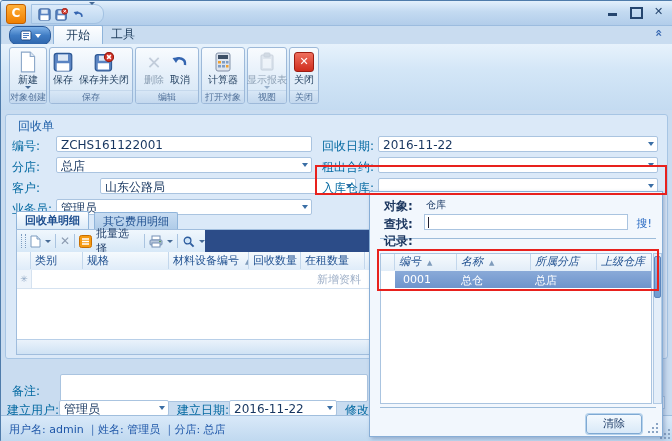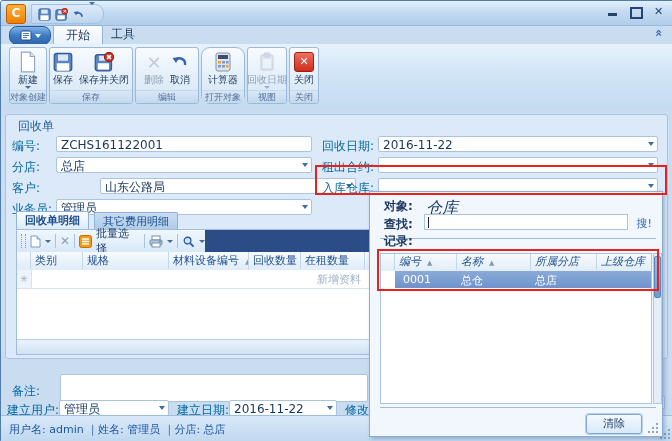--- a/index.html
+++ b/index.html
@@ -82,21 +82,21 @@
   
   .statusbar{position:absolute;left:0;bottom:0;width:100%;height:26px;background:linear-gradient(#d9e9f9,#bfd8ef);
     border-top:1px solid #a0bedd;z-index:5;}
   .statustext{position:absolute;left:8px;top:6px;font-size:11px;color:#1e56a8;}
   .gripdots{position:absolute;width:12px;height:12px;}
   .gripdots i{position:absolute;width:2px;height:2px;background:#8aa4c4;}
   
   .lookup{position:absolute;left:368px;top:190px;width:294px;height:246px;background:#f2f7fd;border:1px solid #88aed6;
     box-shadow:2px 2px 4px rgba(60,90,140,.35);z-index:30;box-sizing:border-box;}
   .lk-lbl{position:absolute;font-size:12px;font-weight:bold;color:#1a355e;white-space:nowrap;}
-  .lk-val{position:absolute;font-size:16px;color:#1b3a66;white-space:nowrap;font-style:italic;}
+  .lk-val{position:absolute;font-size:10px;color:#1b3a66;white-space:nowrap;}
   .lk-input{position:absolute;left:54px;top:22px;width:204px;height:16px;background:#fff;border:1px solid #aac4e0;box-sizing:border-box;}
   .caretbar{position:absolute;left:3px;top:2px;width:1px;height:11px;background:#223;}
   .lk-search{position:absolute;right:10px;top:24px;font-size:11px;color:#2a6bc4;}
   .hline{position:absolute;left:10px;width:276px;height:0;border-top:1px solid #9dbcda;}
   .lk-table{position:absolute;left:10px;top:61px;width:272px;height:151px;background:#fff;border:1px solid #aac4e0;box-sizing:border-box;}
   .lk-head{position:absolute;left:0;top:0;width:100%;height:17px;background:linear-gradient(#f6fafd,#e2edf8);border-bottom:1px solid #b8cfe8;font-style:italic;}
   .lk-h{position:absolute;top:0;height:16px;font-size:11px;color:#1d4e8f;line-height:16px;padding-left:4px;border-right:1px solid #c3d7ec;box-sizing:border-box;white-space:nowrap;overflow:hidden;}
   .lk-row{position:absolute;left:14px;top:17px;right:0;height:17px;background:linear-gradient(#8aaad8,#6e94cc);color:#fff;font-size:11px;}
   .lk-rowsel{position:absolute;left:0;top:17px;width:14px;height:17px;background:#fff;border-right:1px solid #d5e2f0;}
   .lk-c{position:absolute;top:2px;white-space:nowrap;}
@@ -222,21 +222,21 @@
                 <path d="M15 13 C16 6 8 5 6 8" fill="none" stroke="#3465b0" stroke-width="2.4"></path>
                 <polygon points="2.5,6 9.5,5 6,11" fill="#3465b0"></polygon>
               </svg>
           </span>
           <span>取消</span>
         </div>
       </div>
       <div class="caption">编辑</div>
     </div>
 
-    <div class="rgroup" style="left:200px;width:44px;border-radius:9px;">
+    <div class="rgroup" style="left:200px;width:44px;">
       <div class="btnrow">
         <div class="rbtn">
           <span class="ic">
             <svg width="20" height="20" viewBox="0 0 18 20">
                 <rect x="2" y="1" width="14" height="18" rx="2" fill="#dde4ee" stroke="#8291a8"></rect>
                 <rect x="4" y="3" width="10" height="4" fill="#3c4f66"></rect>
                 <rect x="4" y="9" width="3" height="2.5" fill="#f0a030"></rect>
                 <rect x="8" y="9" width="3" height="2.5" fill="#7f9cc4"></rect>
                 <rect x="12" y="9" width="2.5" height="2.5" fill="#7f9cc4"></rect>
                 <rect x="4" y="13" width="3" height="2.5" fill="#7f9cc4"></rect>
@@ -253,21 +253,21 @@
     <div class="rgroup" style="left:246px;width:40px;">
       <div class="btnrow">
         <div class="rbtn disabled">
           <span class="ic">
             <svg width="18" height="20" viewBox="0 0 18 20">
                 <rect x="3" y="3" width="12" height="15" rx="1" fill="#c9d2de" stroke="#97a5b8"></rect>
                 <rect x="6" y="1" width="6" height="4" rx="1" fill="#aab6c6" stroke="#97a5b8"></rect>
                 <rect x="5" y="7" width="8" height="9" fill="#eef2f7"></rect>
               </svg>
           </span>
-          <span>回收日期</span>
+          <span>显示报表</span>
           <span class="drop-caret"></span>
         </div>
       </div>
       <div class="caption">视图</div>
     </div>
 
     <div class="rgroup" style="left:288px;width:30px;">
       <div class="btnrow">
         <div class="rbtn">
           <span class="ic">

